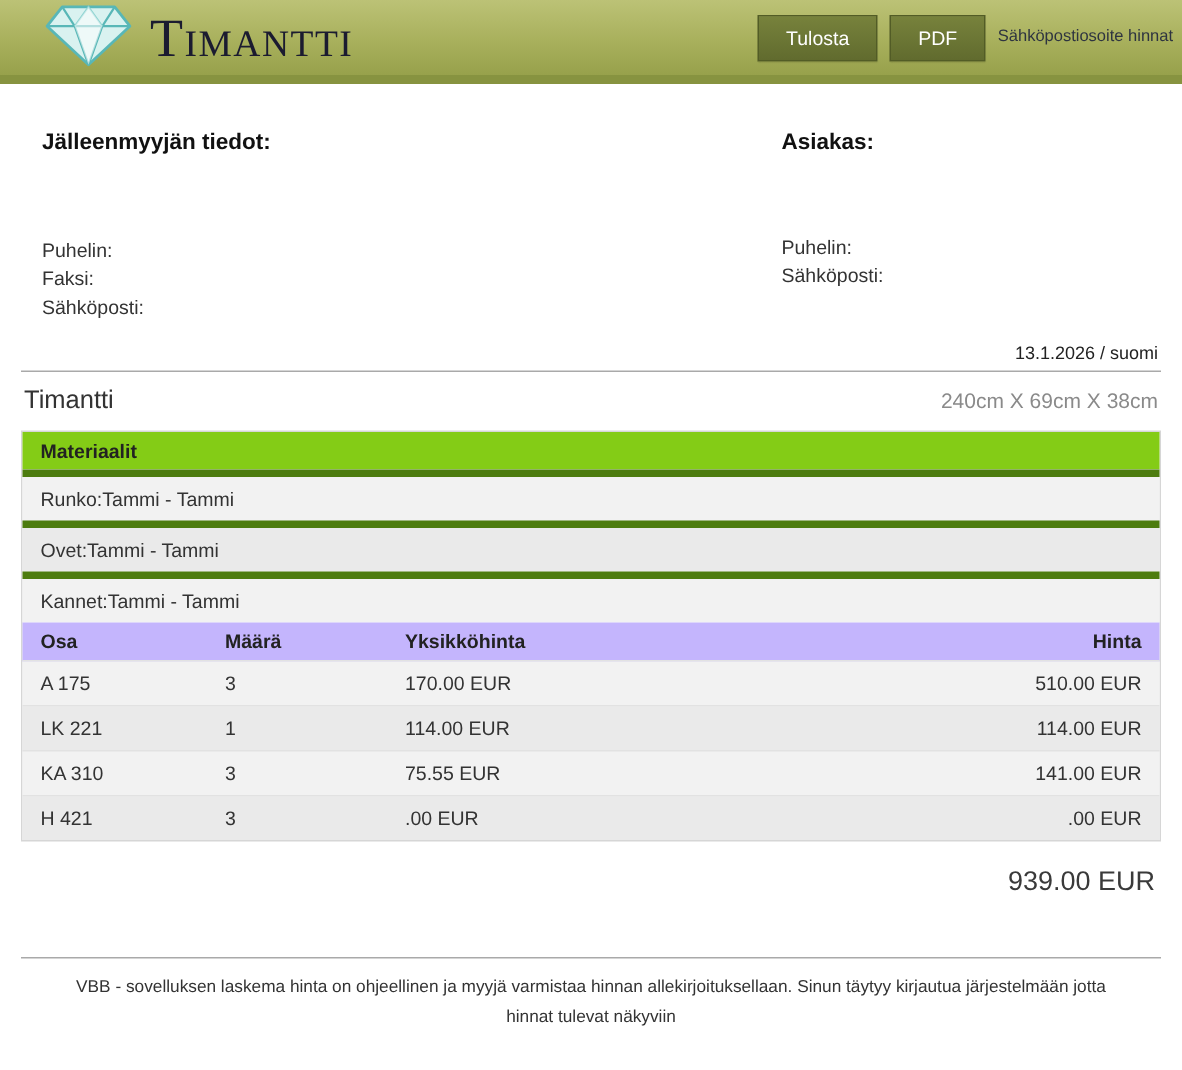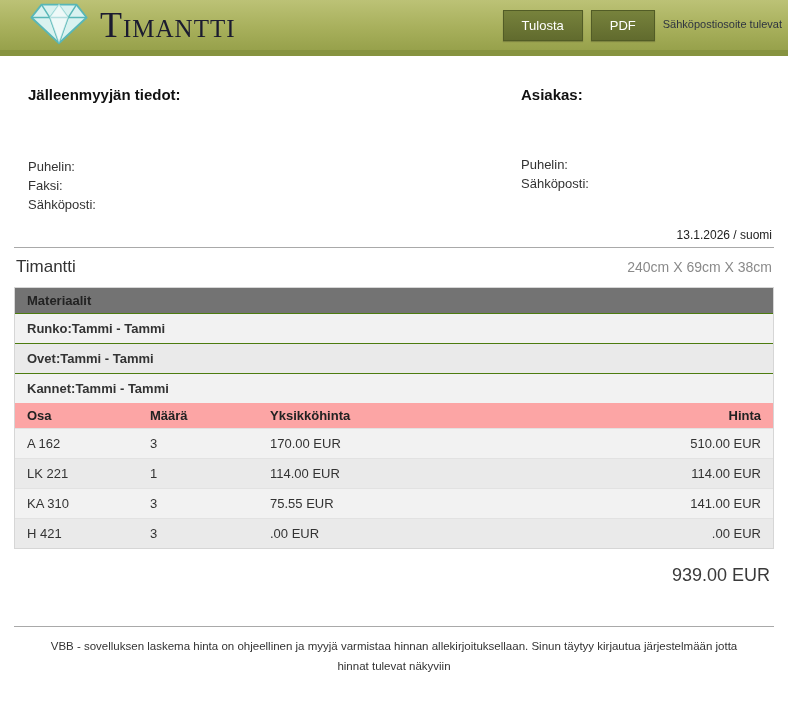--- a/index.html
+++ b/index.html
@@ -77,41 +77,40 @@
     align-items: baseline;
     justify-content: space-between;
     padding: 9px 2px 10px 2px;
   }
   .product-name { font-size: 17px; color: #333; }
   .product-dims { font-size: 14px; color: #8a8a8a; }
 
   
   .tbl-block { border: 1px solid #d6d6d6; }
   .tbl-head-bar {
-    background: #737373;
+    background: #84cc16;
     font-size: 13px;
     font-weight: bold;
     color: #222;
     padding: 5px 12px;
   }
   .mat-row {
     font-size: 13px;
     padding: 7px 12px;
-    border-top: 1px solid #4d7c0f;
-    font-weight: bold;
+    border-top: 5px solid #4d7c0f;
   }
   .mat-row:nth-child(even) { background: #f2f2f2; }
   .mat-row:nth-child(odd)  { background: #eaeaea; }
 
   table.parts { width: 100%; border-collapse: collapse; table-layout: fixed; }
   table.parts col.c-osa   { width: 123px; }
   table.parts col.c-maara { width: 120px; }
   table.parts col.c-hinta { width: 165px; }
   table.parts th {
-    background: #fca5a5;
+    background: #c4b5fd;
     text-align: left;
     font-size: 13px;
     color: #222;
     padding: 5px 12px;
   }
   table.parts th.num, table.parts td.num { text-align: right; }
   table.parts td {
     font-size: 13px;
     color: #333;
     padding: 7px 12px;
@@ -150,21 +149,21 @@
         <polyline points="51,5 42,19 32,47" fill="none" stroke="#58b7b7" stroke-width="1.6"></polyline>
         <polyline points="22,19 32,5 42,19" fill="none" stroke="#8fd3d1" stroke-width="1.4"></polyline>
         <polygon points="22,19 32,5 42,19 32,47" fill="#ffffff" opacity="0.55"></polygon>
       </svg>
     </span>
     <span class="brand">Timantti</span>
   </div>
   <div class="header-spacer"></div>
   <button class="hdr-btn">Tulosta</button>
   <button class="hdr-btn">PDF</button>
-  <div class="hdr-notice">Sähköpostiosoite tulevat</div>
+  <div class="hdr-notice">Sähköpostiosoite hinnat</div>
 </div>
 
 <div class="content">
 
   <div class="info-columns">
     <div class="info-col-left">
       <div class="info-heading">Jälleenmyyjän tiedot:</div>
       <div class="info-labels">
         <div>Puhelin:</div>
         <div>Faksi:</div>
@@ -205,21 +204,21 @@
       <thead>
         <tr>
           <th>Osa</th>
           <th>Määrä</th>
           <th>Yksikköhinta</th>
           <th class="num">Hinta</th>
         </tr>
       </thead>
       <tbody>
         <tr>
-          <td>A 162</td>
+          <td>A 175</td>
           <td>3</td>
           <td>170.00 EUR</td>
           <td class="num">510.00 EUR</td>
         </tr>
         <tr>
           <td>LK 221</td>
           <td>1</td>
           <td>114.00 EUR</td>
           <td class="num">114.00 EUR</td>
         </tr>

